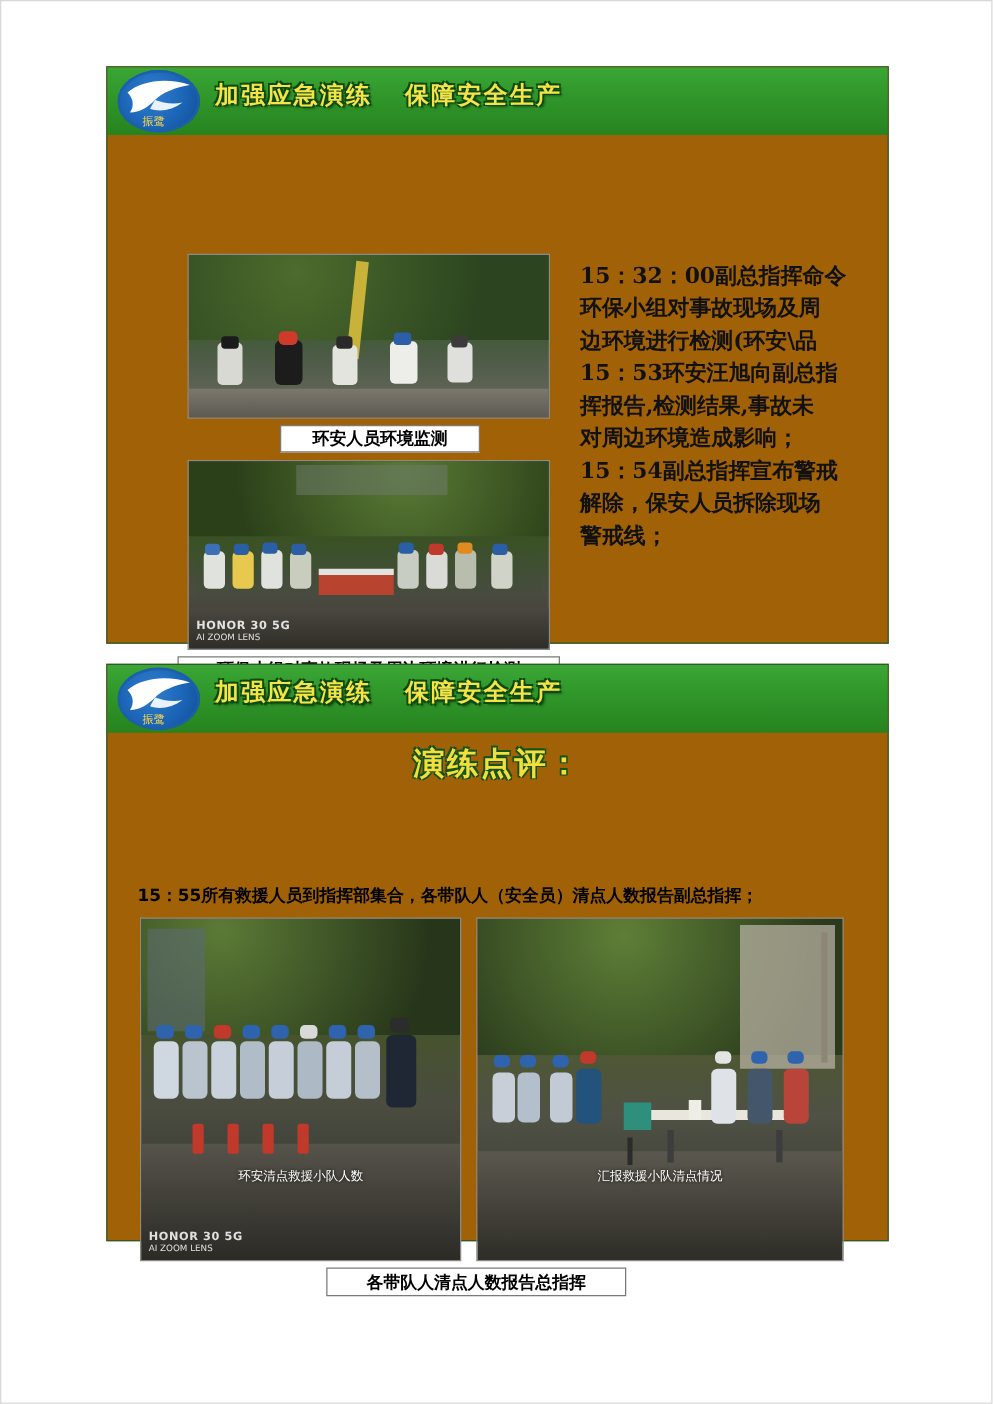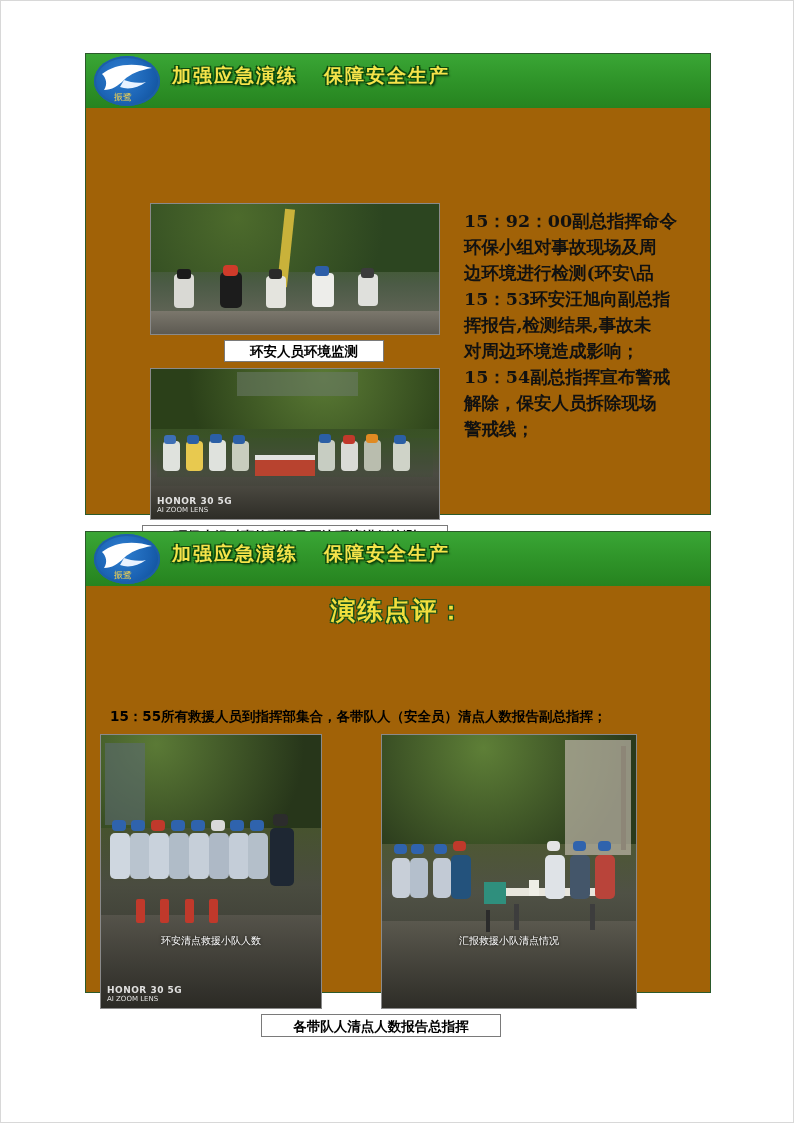--- a/index.html
+++ b/index.html
@@ -248,21 +248,21 @@
           <div style="position:absolute;left:0;bottom:0;width:100%;height:22%;background:linear-gradient(to bottom,#4a4840,#2e2d27);"></div>
           <div class="ph-watermark">
             <div class="big">HONOR 30 5G</div>
             <div>AI ZOOM LENS</div>
           </div>
         </div>
       </div>
       <div class="caption" style="left:56px; top:417px; width:306px; height:22px; line-height:21px;">环保小组对事故现场及周边环境进行检测</div>
 
       <div class="s1-text">
-        <p>15：92：00副总指挥命令</p>
+        <p>15：32：00副总指挥命令</p>
         <p>环保小组对事故现场及周</p>
         <p>边环境进行检测(环安\品</p>
         <p>15：53环安汪旭向副总指</p>
         <p>挥报告,检测结果,事故未</p>
         <p>对周边环境造成影响；</p>
         <p>15：54副总指挥宣布警戒</p>
         <p>解除，保安人员拆除现场</p>
         <p>警戒线；</p>
       </div>
     </div>
@@ -281,21 +281,21 @@
       <div class="banner-title">
         <span>加强应急演练</span><span class="gap"></span><span>保障安全生产</span>
       </div>
     </div>
 
     <div class="s1-body">
       <div class="slide-title">演练点评：</div>
 
       <div class="s2-line">15：55所有救援人员到指挥部集合，各带队人（安全员）清点人数报告副总指挥；</div>
 
-      <div class="photo" style="left:14px; top:140px; width:222px; height:275px;">
+      <div class="photo" style="left:26px; top:140px; width:257px; height:275px;">
         <div class="scene" style="background:linear-gradient(to bottom,#31421f 0%,#46542b 30%,#4a4c40 55%,#2f2e28 100%);">
           <div style="position:absolute;left:0;top:0;width:100%;height:34%;background:radial-gradient(circle at 25% 10%, #5b7a36 0%, #27361a 80%);"></div>
           <div style="position:absolute;left:2%;top:3%;width:18%;height:30%;background:#5c6b72;opacity:.6;"></div>
           <div style="position:absolute;left:0;bottom:0;width:100%;height:34%;background:linear-gradient(to bottom,#55534a,#2b2a25);"></div>
 
           <div style="position:absolute;left:4%;top:36%;width:20px;height:46px;background:#cfd7e0;border-radius:5px;"></div>
           <div style="position:absolute;left:4.8%;top:31%;width:14px;height:11px;background:#2f63ad;border-radius:4px;"></div>
           <div style="position:absolute;left:13%;top:36%;width:20px;height:46px;background:#b9c4cf;border-radius:5px;"></div>
           <div style="position:absolute;left:13.8%;top:31%;width:14px;height:11px;background:#2f63ad;border-radius:4px;"></div>
           <div style="position:absolute;left:22%;top:36%;width:20px;height:46px;background:#c9d2dc;border-radius:5px;"></div>
@@ -318,21 +318,21 @@
           <div style="position:absolute;left:38%;top:60%;width:9px;height:24px;background:#c0392b;border-radius:2px;"></div>
           <div style="position:absolute;left:49%;top:60%;width:9px;height:24px;background:#c0392b;border-radius:2px;"></div>
           <div class="ph-label">环安清点救援小队人数</div>
           <div class="ph-watermark">
             <div class="big">HONOR 30 5G</div>
             <div>AI ZOOM LENS</div>
           </div>
         </div>
       </div>
 
-      <div class="photo" style="left:295px; top:140px; width:256px; height:275px;">
+      <div class="photo" style="left:295px; top:140px; width:294px; height:275px;">
         <div class="scene" style="background:linear-gradient(to bottom,#3b4a24 0%,#4d5a2d 32%,#4f5145 58%,#33322b 100%);">
           <div style="position:absolute;left:0;top:0;width:100%;height:40%;background:radial-gradient(circle at 40% 12%, #5e7f37 0%, #2a3a1c 80%);"></div>
           <div style="position:absolute;right:2%;top:2%;width:26%;height:42%;background:#b7b0a2;opacity:.75;"></div>
           <div style="position:absolute;right:4%;top:4%;width:5px;height:38%;background:#8d8677;"></div>
           <div style="position:absolute;left:0;bottom:0;width:100%;height:32%;background:linear-gradient(to bottom,#5a584e,#2e2d27);"></div>
 
           <div style="position:absolute;left:47%;top:56%;width:110px;height:8px;background:#e8e6dd;"></div>
           <div style="position:absolute;left:52%;top:62%;width:5px;height:26px;background:#3d3d3d;"></div>
           <div style="position:absolute;left:82%;top:62%;width:5px;height:26px;background:#3d3d3d;"></div>
           <div style="position:absolute;left:40%;top:54%;width:22px;height:22px;background:#2f8f7d;"></div>

